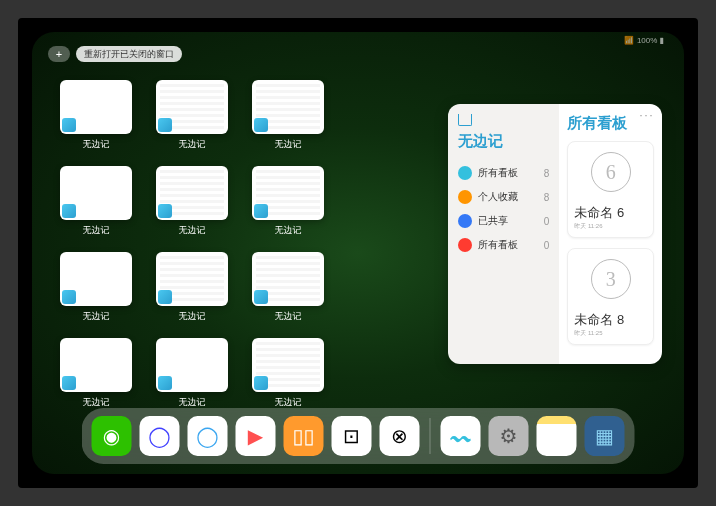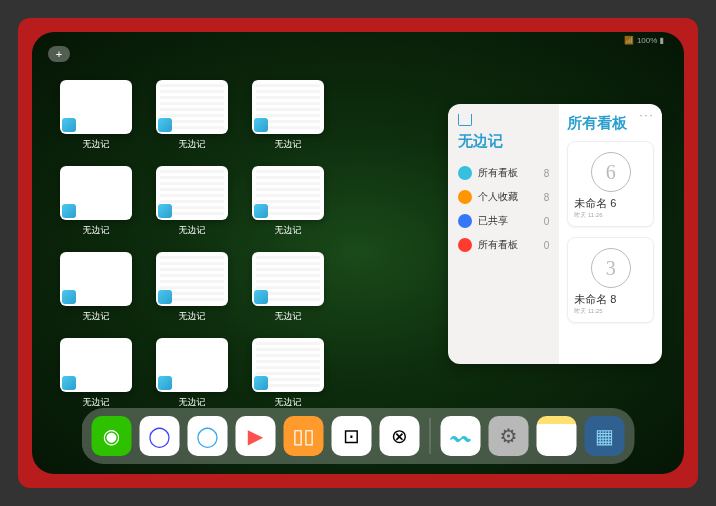--- a/index.html
+++ b/index.html
@@ -4,22 +4,22 @@
 <style>
 * { margin: 0; padding: 0; box-sizing: border-box; }
 body {
   width: 716px; height: 506px;
   background: #333;
   display: flex; align-items: center; justify-content: center;
   font-family: -apple-system, "PingFang SC", sans-serif;
 }
 .ipad-frame {
   width: 680px; height: 470px;
-  background: #b91c1c;
-  border-radius: 12px;
+  background: #000000;
+  border-radius: 4px;
   padding: 14px;
   position: relative;
 }
 .screen {
   width: 100%; height: 100%;
   border-radius: 22px;
   background: radial-gradient(ellipse at center, #1a4a1a 0%, #0d2d0d 40%, #051505 100%);
   position: relative;
   overflow: hidden;
 }
@@ -114,21 +114,21 @@
   background: #fff; border: 1px solid #eee; border-radius: 8px;
   padding: 6px; margin-bottom: 10px;
   box-shadow: 0 1px 2px rgba(0,0,0,0.05);
 }
 .card-sketch {
   width: 40px; height: 40px; margin: 4px auto 2px;
   border-radius: 50%; border: 1.5px solid #bbb;
   display: flex; align-items: center; justify-content: center;
   font-size: 20px; color: #bbb; font-family: cursive;
 }
-.card-title { font-size: 11px; color: #333; margin-top: 4px;}
+.card-title { font-size: 13px; color: #333; margin-top: 12px;}
 .card-sub { font-size: 6px; color: #aaa; }
 
 .dock {
   position: absolute; bottom: 10px; left: 50%; transform: translateX(-50%);
   background: rgba(255,255,255,0.25);
   border-radius: 22px; padding: 8px 10px;
   display: flex; gap: 8px; align-items: center;
   backdrop-filter: blur(10px);
 }
 .dock-icon {
@@ -143,20 +143,21 @@
 
 <div class="ipad-frame">
   <div class="screen">
 
     <div class="status-bar">
       <span>📶 <span>100%</span> ▮</span>
     </div>
 
     <div class="top-buttons">
       <div class="plus-btn">+</div>
+      <div class="reopen-pill">重新打开已关闭的窗口</div>
     </div>
 
     <div class="app-grid" id="grid">
         <div class="app-window">
           <div class="window-thumb">
             <div class="app-icon-mini"></div>
           </div>
           <div class="app-label">无边记</div>
         </div>
         <div class="app-window">

